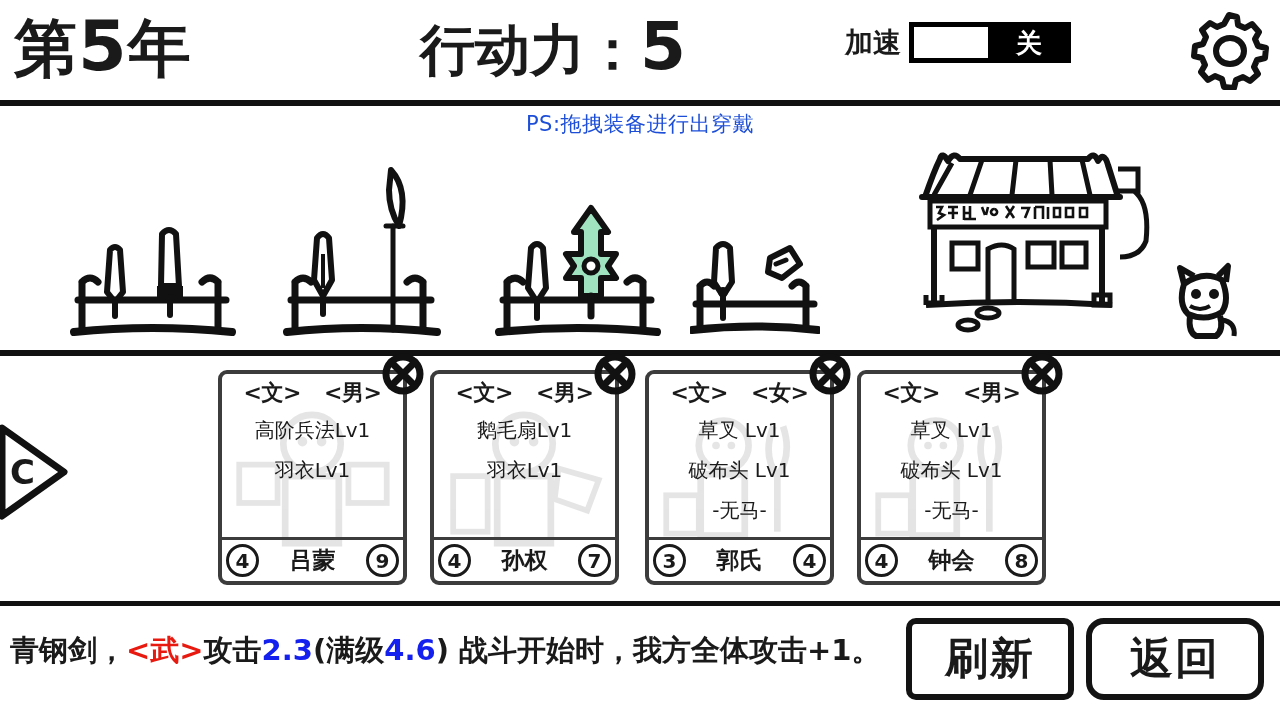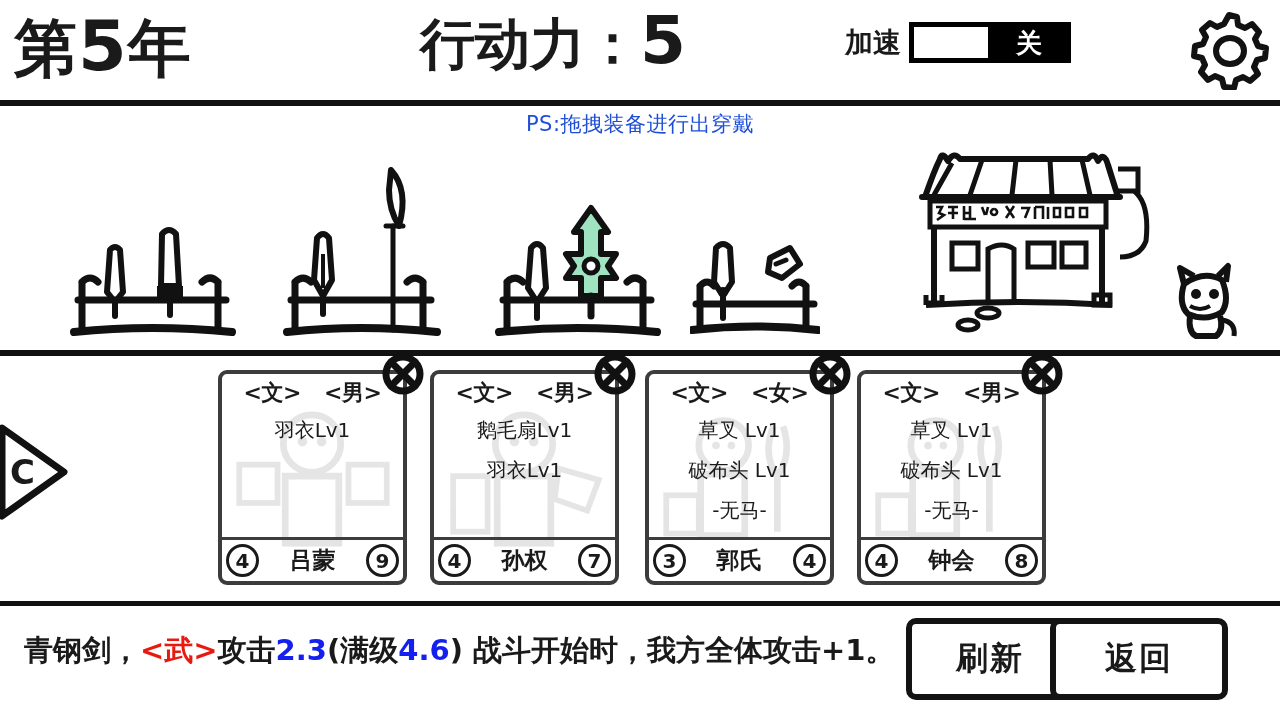--- a/index.html
+++ b/index.html
@@ -35,21 +35,21 @@
   }
   .hdr-year .num {
     font-size: 70px;
     font-family: "DejaVu Sans", sans-serif;
   }
   .hdr-action {
     position: absolute;
     left: 420px; top: 8px;
     font-size: 55px;
     font-weight: 900;
-    line-height: 66px;
+    line-height: 78px;
     white-space: nowrap;
     font-family: "DejaVu Sans", sans-serif;
   }
   .hdr-action .num {
     font-size: 66px;
   }
   .speed-wrap {
     position: absolute;
     left: 845px; top: 22px;
     display: flex;
@@ -232,48 +232,48 @@
   }
 
   
   .footer {
     position: absolute;
     left: 0; top: 606px;
     width: 1280px; height: 114px;
   }
   .tooltip-text {
     position: absolute;
-    left: 24px; top: 25px;
+    left: 10px; top: 25px;
     font-size: 29px;
     font-weight: 700;
     white-space: nowrap;
     font-family: "DejaVu Sans", sans-serif;
     color: #1a1a1a;
     text-align: center;
   }
   .tooltip-text .hl-red  { color: #e8190f; }
   .tooltip-text .hl-blue { color: #1420ee; }
   .sketch-btn {
     position: absolute;
     top: 12px;
     height: 82px;
     border: 6px solid #131313;
     border-radius: 10px;
     background: #ffffff;
     display: flex;
     align-items: center;
     justify-content: center;
     box-sizing: border-box;
-    font-size: 32px;
+    font-size: 43px;
     font-weight: 900;
     letter-spacing: 2px;
     font-family: "DejaVu Sans", sans-serif;
   }
   .btn-refresh { left: 906px; width: 168px; }
-  .btn-back    { left: 1050px; width: 178px; }
+  .btn-back    { left: 1086px; width: 178px; border-radius: 18px; }
 </style>
 </head>
 <body>
 
 <div id="screen">
 
   <div class="header">
 
     <div class="hdr-year">
       <span>第</span><span class="num">5</span><span>年</span>
@@ -442,20 +442,21 @@
           <circle cx="84" cy="56" r="5" fill="#8a8a8a"></circle>
             <circle cx="104" cy="56" r="5" fill="#8a8a8a"></circle>
           <rect x="66" y="92" width="56" height="70" fill="none" stroke="#8a8a8a" stroke-width="7"></rect>
           <rect x="18" y="80" width="40" height="40" fill="none" stroke="#8a8a8a" stroke-width="6"></rect>
           <rect x="132" y="80" width="40" height="40" fill="none" stroke="#8a8a8a" stroke-width="6"></rect>
         </svg>
         <div class="card-tags">
           <span>&lt;文&gt;</span>
           <span>&lt;男&gt;</span>
         </div>
+        <div class="card-equip">高阶兵法Lv1</div>
         <div class="card-equip">羽衣Lv1</div>
         <div class="card-footer">
           <span class="stat-circle">4</span>
           <span class="char-name">吕蒙</span>
           <span class="stat-circle">9</span>
         </div>
       </div>
       <div class="card-close">
         <svg width="44" height="44" viewBox="0 0 44 44">
           <circle cx="22" cy="22" r="17" fill="none" stroke="#111" stroke-width="7"></circle>

